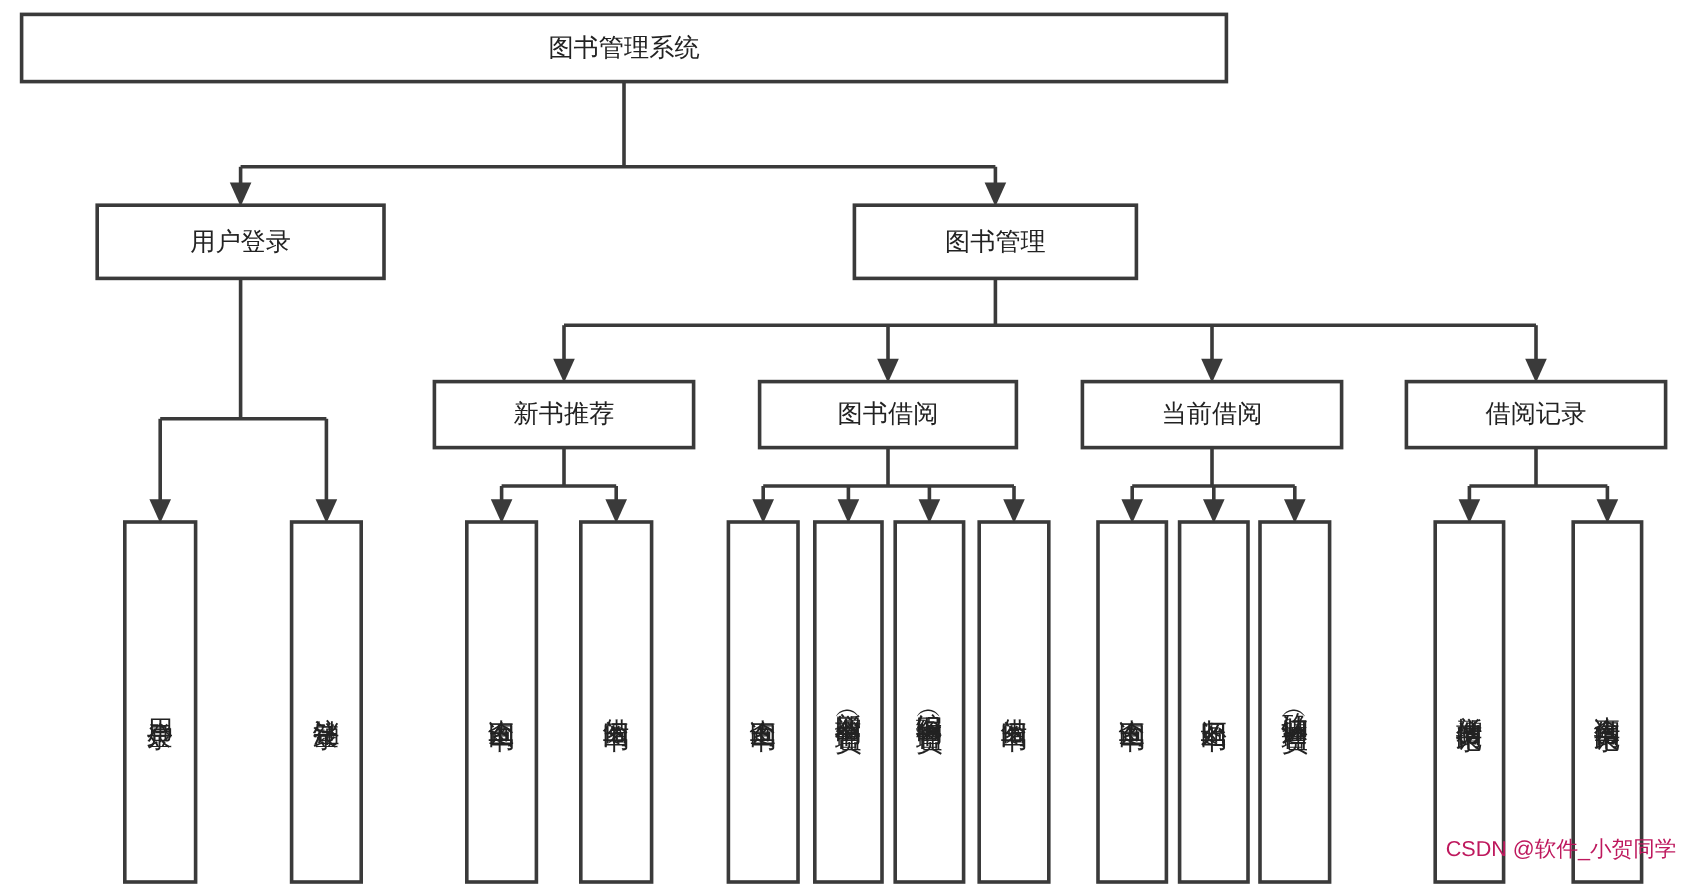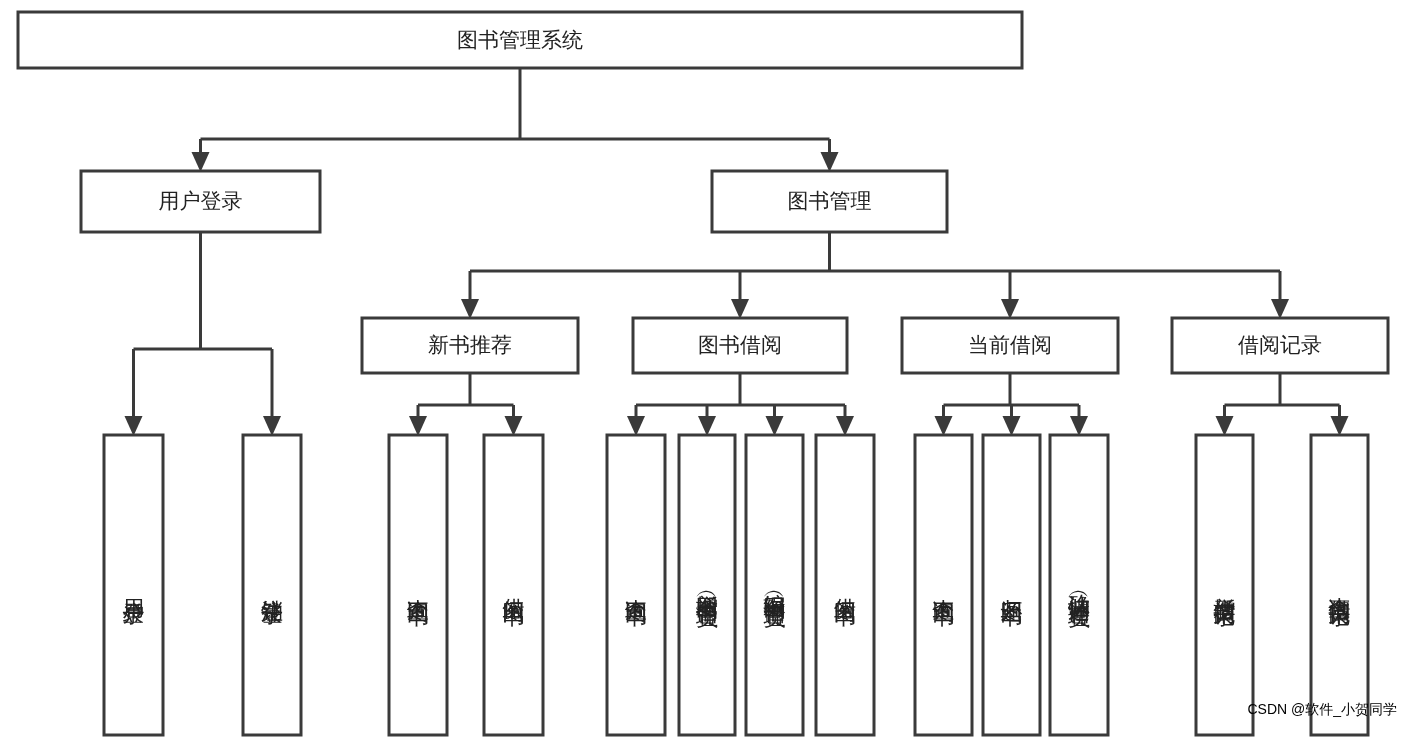--- a/index.html
+++ b/index.html
@@ -65,22 +65,22 @@
     letter-spacing: 2px;
     color: #222222;
     white-space: nowrap;
     text-align: center;
   }
   .watermark {
     position: absolute;
     right: 8px;
     bottom: 8px;
     font-family: "Liberation Sans", "DejaVu Sans", sans-serif;
-    font-size: 14px;
-    color: #000000;
+    font-size: 18px;
+    color: #be185d;
     white-space: nowrap;
     user-select: none;
   }
 </style>
 </head>
 <body>
 
 <div id="diagram-root">
   <svg id="diagram-canvas" viewBox="0 0 1405 747">
     <g id="connector-layer">

